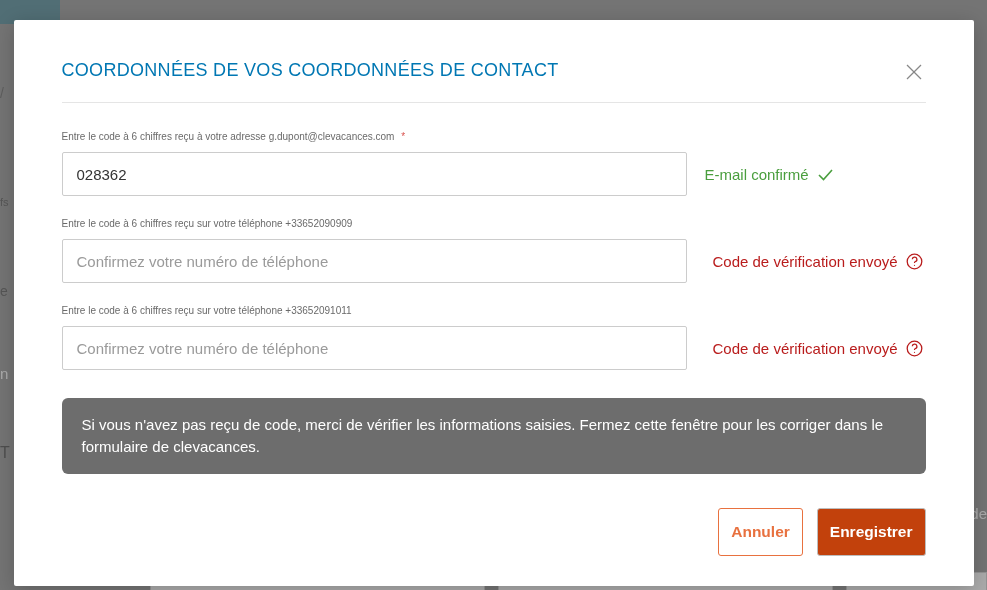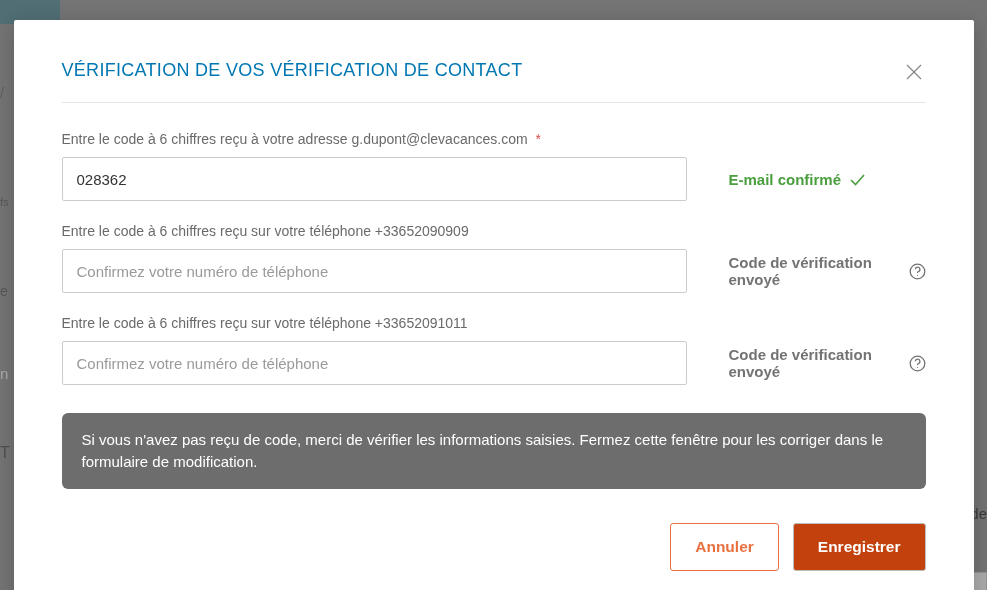--- a/index.html
+++ b/index.html
@@ -26,21 +26,21 @@
     .bg-text {
       position: absolute;
       color: #555;
       font-size: 14px;
     }
     .bg-text.t1 { left: 0; top: 85px; }
     .bg-text.t2 { left: 0; top: 196px; color:#444; font-size:11px;}
     .bg-text.t3 { left: 0; top: 283px; color:#444; }
     .bg-text.t4 { left: 0; top: 365px; font-size:15px; color:#fff; background:#888; }
     .bg-text.t5 { left: 0; top: 444px; font-size:16px; color:#333; }
-    .bg-text.t6 { right: 0; top: 505px; font-size:15px; color:#000000; }
+    .bg-text.t6 { right: 0; top: 505px; font-size:15px; color:#ffffff; }
     .modal-overlay {
       position: absolute;
       inset: 0;
       background: rgba(100, 100, 100, 0.55);
       display: flex;
       align-items: flex-start;
       justify-content: center;
     }
     .modal {
       background: #fff;
@@ -74,58 +74,59 @@
     }
     .close-btn svg {
       width: 16px;
       height: 16px;
     }
     .field-group {
       margin-bottom: 22px;
     }
     .field-label {
       color: #6a6a6a;
-      font-size: 14px;
+      font-size: 10px;
       margin-bottom: 10px;
       display: block;
     }
     .required {
       color: #d9534f;
       margin-left: 4px;
     }
     .field-row {
       display: flex;
       align-items: center;
-      gap: 42px;
+      gap: 18px;
     }
     .field-input {
       flex: 0 0 625px;
       height: 44px;
       border: 1px solid #ccc;
       border-radius: 2px;
       padding: 0 14px;
       font-size: 15px;
       color: #333;
       background: #fff;
     }
     .field-input::placeholder {
       color: #9a9a9a;
     }
     .status {
       display: flex;
       align-items: center;
       gap: 8px;
       font-size: 15px;
-      font-weight: 700;
+      font-weight: 400;
     }
     .status.confirmed {
       color: #4a9e3e;
     }
     .status.sent {
-      color: #737373;
+      color: #b91c1c;
+      margin-left: 8px;
     }
     .status svg {
       width: 17px;
       height: 17px;
       flex-shrink: 0;
     }
     .info-banner {
       background: #6d6d6d;
       color: #fff;
       border-radius: 6px;
@@ -135,21 +136,21 @@
       margin-top: 28px;
       margin-bottom: 34px;
     }
     .modal-footer {
       display: flex;
       justify-content: flex-end;
       gap: 14px;
     }
     .btn {
       height: 48px;
-      padding: 0 24px;
+      padding: 0 12px;
       border-radius: 3px;
       font-size: 15.5px;
       font-weight: 600;
       cursor: pointer;
       border: 1px solid transparent;
     }
     .btn-cancel {
       background: #fff;
       border-color: #e8713f;
       color: #e8713f;
@@ -182,21 +183,21 @@
 <span class="bg-text t5">T</span>
 <span class="bg-text t6">de</span>
 <div class="bg-bottom-box bb1"></div>
 <div class="bg-bottom-box bb2"></div>
 <div class="bg-bottom-box bb3"></div>
 
 <div class="modal-overlay">
   <div class="modal">
 
     <div class="modal-header">
-      <h2 class="modal-title">VÉRIFICATION DE VOS VÉRIFICATION DE CONTACT</h2>
+      <h2 class="modal-title">COORDONNÉES DE VOS COORDONNÉES DE CONTACT</h2>
       <button class="close-btn">
         <svg viewBox="0 0 16 16" fill="none" stroke="currentColor" stroke-width="1.2">
           <line x1="1" y1="1" x2="15" y2="15"></line>
           <line x1="15" y1="1" x2="1" y2="15"></line>
         </svg>
       </button>
     </div>
 
     <div class="field-group">
       <label class="field-label">
@@ -241,21 +242,21 @@
           <span>Code de vérification envoyé</span>
           <svg viewBox="0 0 17 17" fill="none" stroke="currentColor" stroke-width="1.3">
             <circle cx="8.5" cy="8.5" r="7.3"></circle>
             <path d="M6.3 6.3 a2.3 2.3 0 1 1 3.1 2.2 c-0.6 0.3 -0.9 0.8 -0.9 1.5"></path>
             <circle cx="8.5" cy="12.3" r="0.6" fill="currentColor" stroke="none"></circle>
           </svg>
         </div>
       </div>
     </div>
 
-    <div class="info-banner">Si vous n'avez pas reçu de code, merci de vérifier les informations saisies. Fermez cette fenêtre pour les corriger dans le formulaire de modification.</div>
+    <div class="info-banner">Si vous n'avez pas reçu de code, merci de vérifier les informations saisies. Fermez cette fenêtre pour les corriger dans le formulaire de clevacances.</div>
 
     <div class="modal-footer">
       <button class="btn btn-cancel">Annuler</button>
       <button class="btn btn-save">Enregistrer</button>
     </div>
 
   </div>
 </div>
 
 </body></html>

